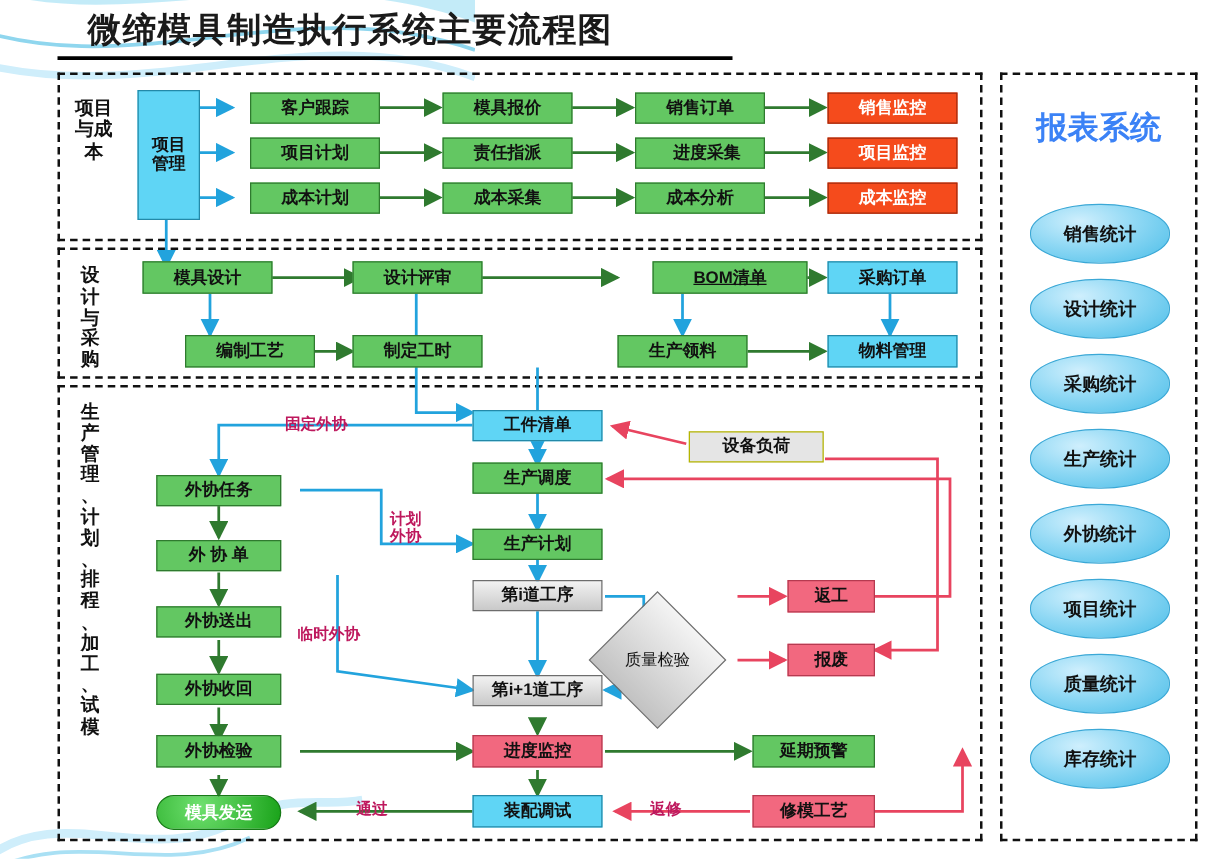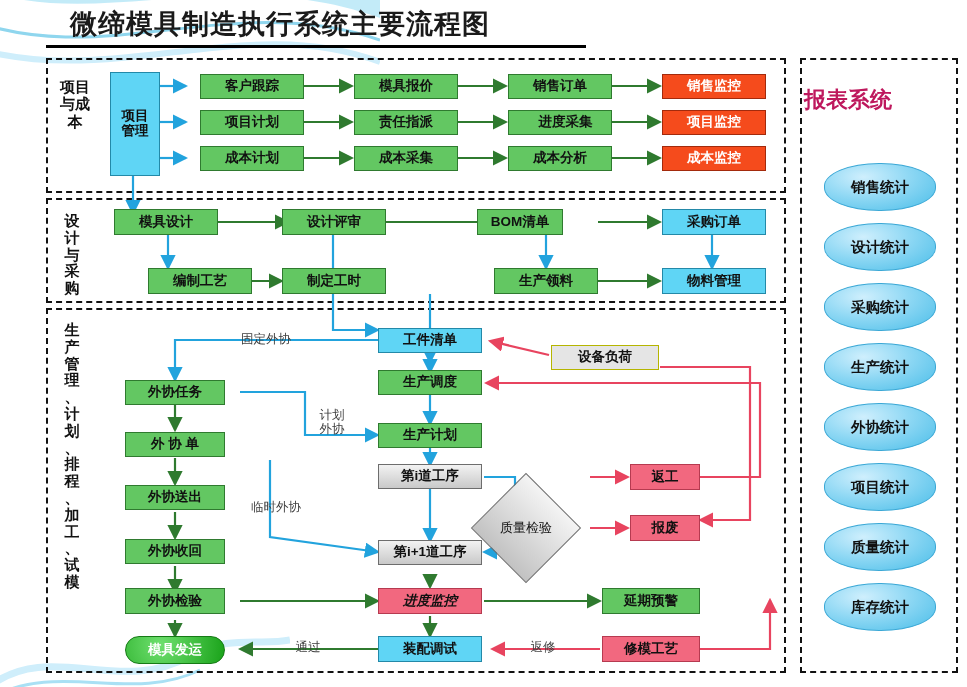--- a/index.html
+++ b/index.html
@@ -58,28 +58,28 @@
     transform:rotate(45deg);
     box-sizing:border-box;
   }
   .diamondtext{
     position:absolute;left:0;top:0;width:100%;height:100%;
     display:flex;align-items:center;justify-content:center;
     font-size:13px;font-weight:normal;color:#111;
   }
 
   .plabel{
-    position:absolute;font-size:12.5px;font-weight:normal;color:#404040;
-    background:transparent;text-align:center;line-height:1.1;
+    position:absolute;font-size:12.5px;font-weight:bold;color:#be185d;
+    background:transparent;text-align:left;line-height:1.1;
   }
 
   
   #reporttitle{
-    position:absolute;font-size:22px;font-weight:bold;color:#be185d;
-    width:150px;
+    position:absolute;font-size:25px;font-weight:bold;color:#3b82f6;
+    text-align:center;width:150px;
   }
   .ellipse{
     position:absolute;width:110px;height:46px;border-radius:55px/23px;
     background:radial-gradient(ellipse at 35% 28%,#cfeffd 0%,#8fd8f4 45%,#49bde8 100%);
     border:1px solid #3ba8d6;
     display:flex;align-items:center;justify-content:center;
     font-size:14.5px;font-weight:bold;color:#111;
   }
 
   svg.arrows{position:absolute;left:0;top:0;width:967px;height:687px;pointer-events:none;}
@@ -216,34 +216,34 @@
 <div class="node green" style="left:508px;top:110px;width:104px;height:25px;padding-left:11px;">进度采集</div>
 <div class="node red" style="left:662px;top:110px;width:104px;height:25px;">项目监控</div>
 
 <div class="node green" style="left:200px;top:146px;width:104px;height:25px;">成本计划</div>
 <div class="node green" style="left:354px;top:146px;width:104px;height:25px;">成本采集</div>
 <div class="node green" style="left:508px;top:146px;width:104px;height:25px;">成本分析</div>
 <div class="node red" style="left:662px;top:146px;width:104px;height:25px;">成本监控</div>
 
 <div class="node green" style="left:114px;top:209px;width:104px;height:26px;">模具设计</div>
 <div class="node green" style="left:282px;top:209px;width:104px;height:26px;">设计评审</div>
-<div class="node green" style="left:477px;top:209px;width:86px;height:26px;">BOM清单</div>
+<div class="node green" style="left:522px;top:209px;width:124px;height:26px;text-decoration:underline;">BOM清单</div>
 <div class="node cyan" style="left:662px;top:209px;width:104px;height:26px;">采购订单</div>
 
 <div class="node green" style="left:114px;top:268px;width:104px;height:26px;margin-left:34px;">编制工艺</div>
 <div class="node green" style="left:282px;top:268px;width:104px;height:26px;">制定工时</div>
 <div class="node green" style="left:494px;top:268px;width:104px;height:26px;">生产领料</div>
 <div class="node cyan" style="left:662px;top:268px;width:104px;height:26px;">物料管理</div>
 
 <div class="node cyan" style="left:378px;top:328px;width:104px;height:25px;">工件清单</div>
 <div class="node green" style="left:378px;top:370px;width:104px;height:25px;">生产调度</div>
 <div class="node green" style="left:378px;top:423px;width:104px;height:25px;">生产计划</div>
 <div class="node grey" style="left:378px;top:464px;width:104px;height:25px;">第i道工序</div>
 <div class="node grey" style="left:378px;top:540px;width:104px;height:25px;">第i+1道工序</div>
-<div class="node pink" style="left:378px;top:588px;width:104px;height:26px;font-style:italic;">进度监控</div>
+<div class="node pink" style="left:378px;top:588px;width:104px;height:26px;">进度监控</div>
 <div class="node cyan" style="left:378px;top:636px;width:104px;height:26px;">装配调试</div>
 
 <div class="node green" style="left:125px;top:380px;width:100px;height:25px;">外协任务</div>
 <div class="node green" style="left:125px;top:432px;width:100px;height:25px;">外 协 单</div>
 <div class="node green" style="left:125px;top:485px;width:100px;height:25px;">外协送出</div>
 <div class="node green" style="left:125px;top:539px;width:100px;height:25px;">外协收回</div>
 <div class="node green" style="left:125px;top:588px;width:100px;height:26px;">外协检验</div>
 <div class="node roundgreen" style="left:125px;top:636px;width:100px;height:28px;">模具发运</div>
 
 <div class="node yellow" style="left:551px;top:345px;width:108px;height:25px;">设备负荷</div>

